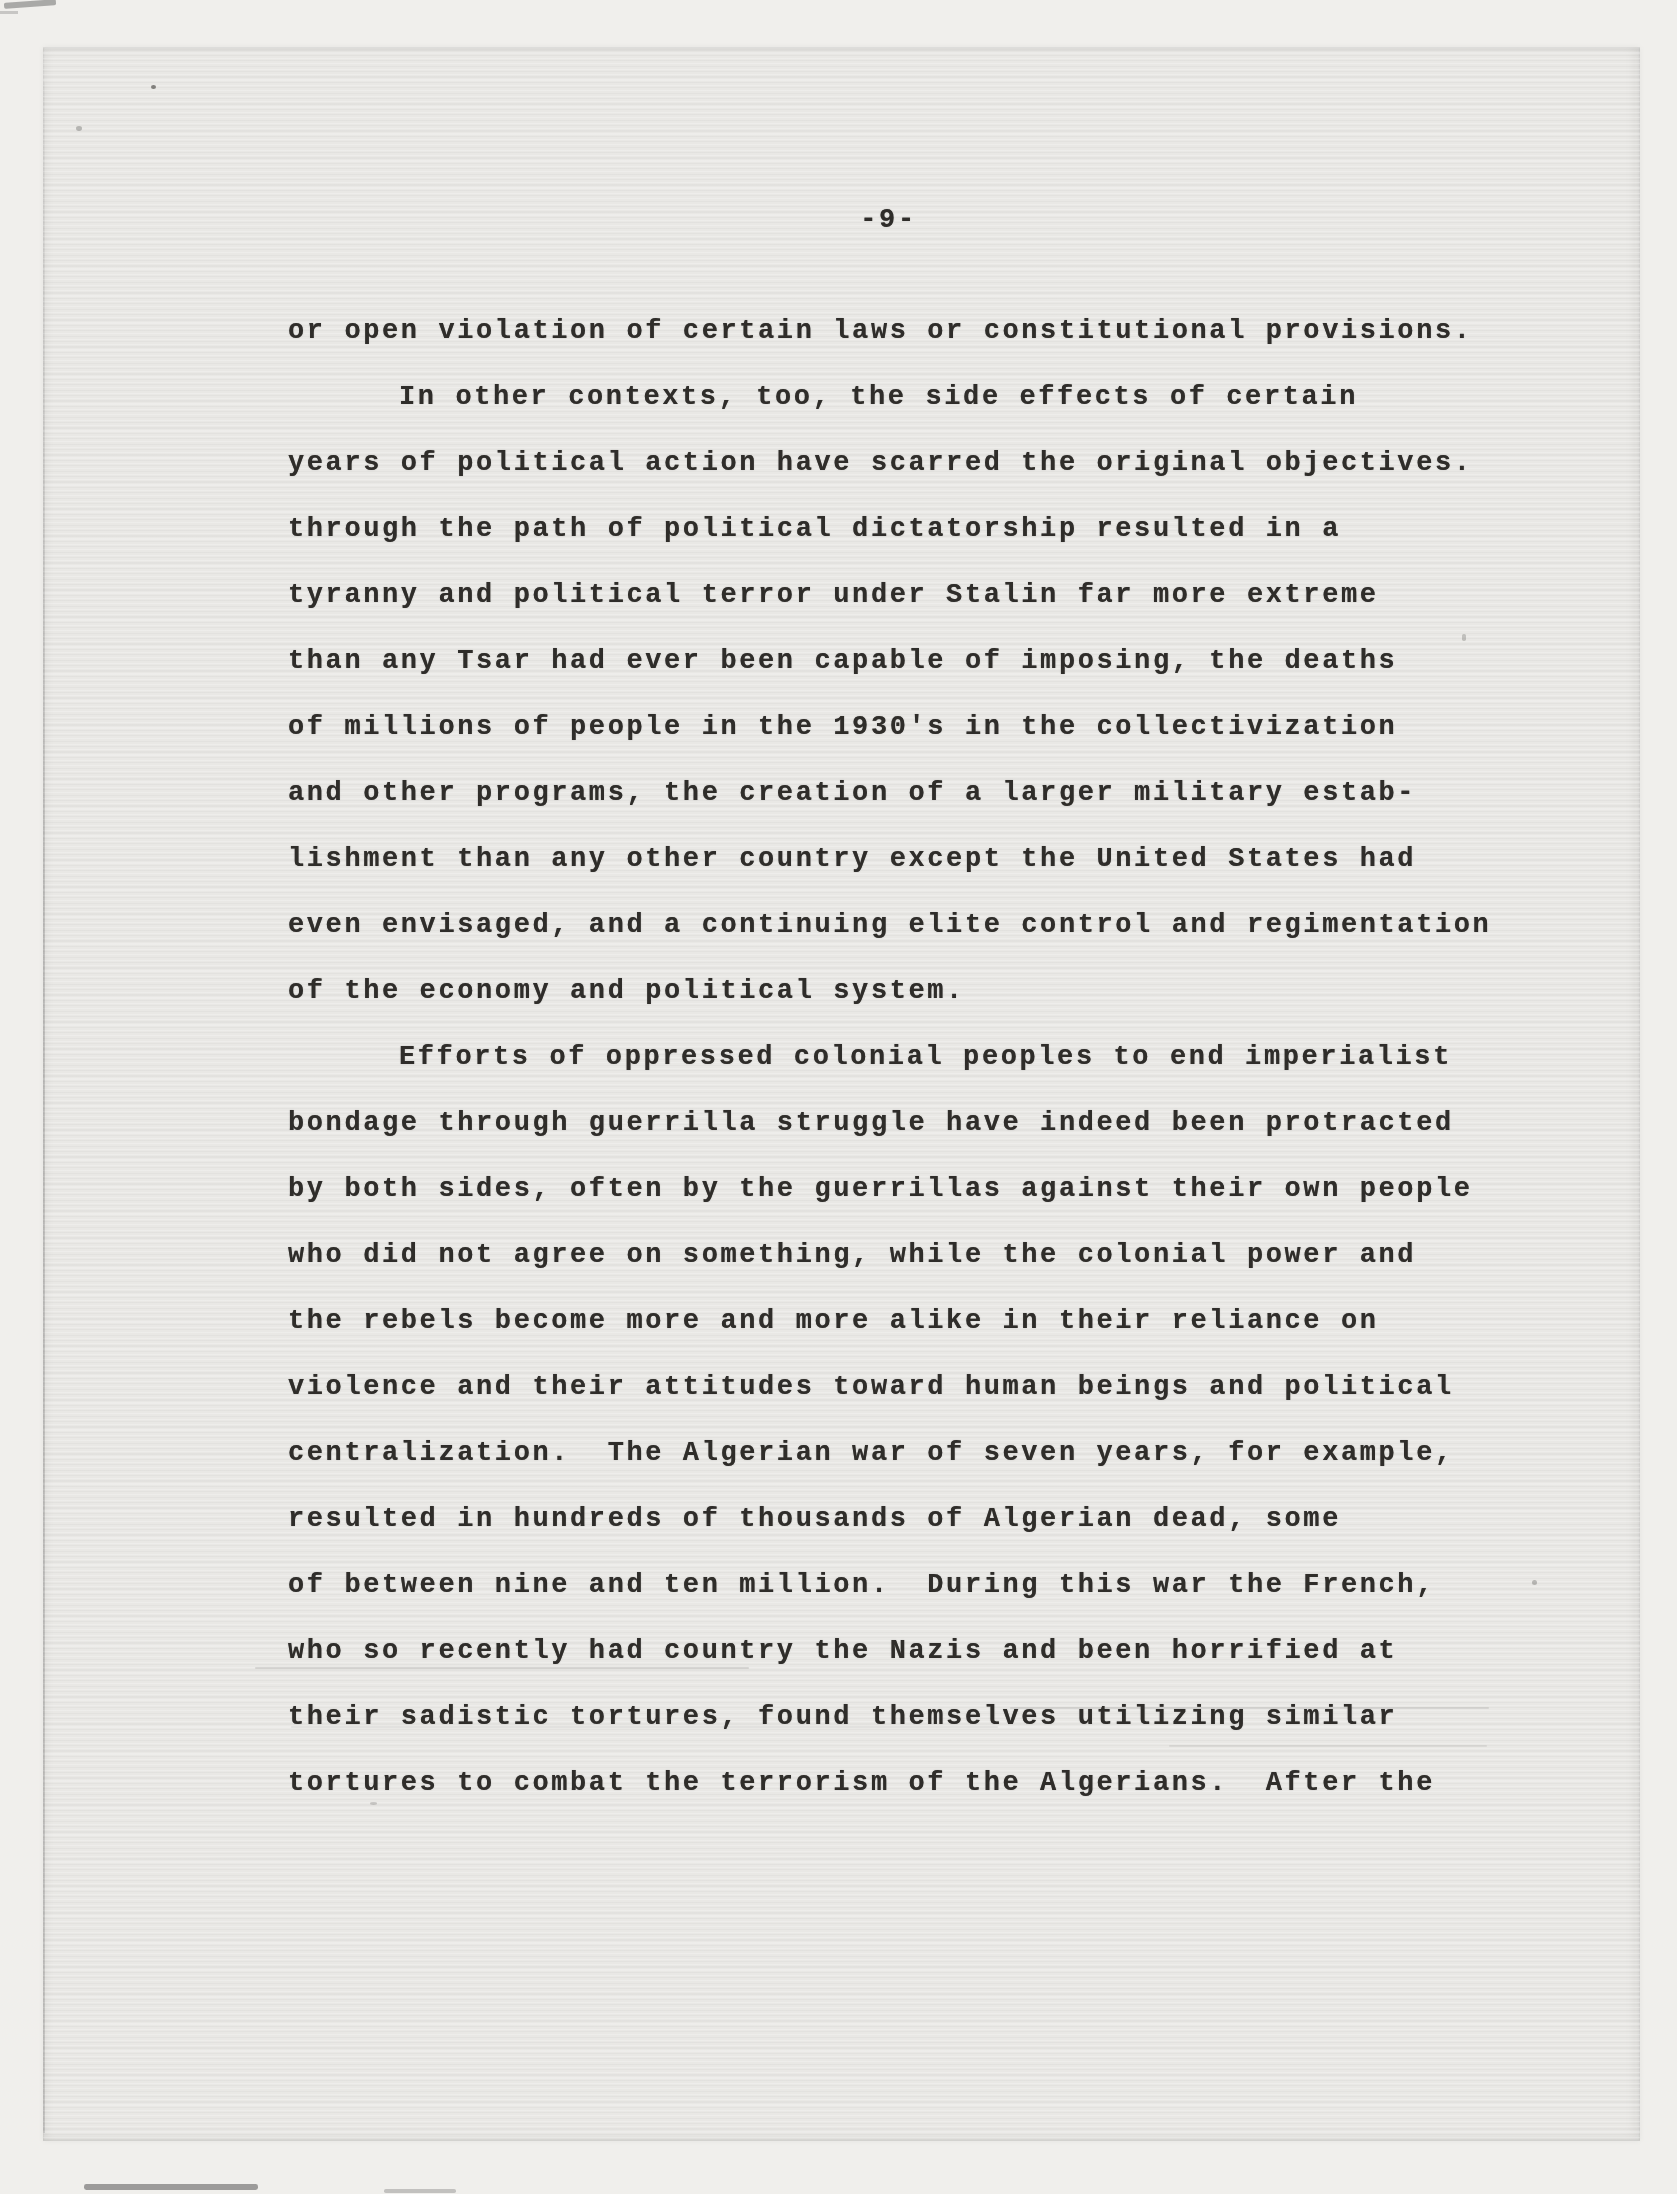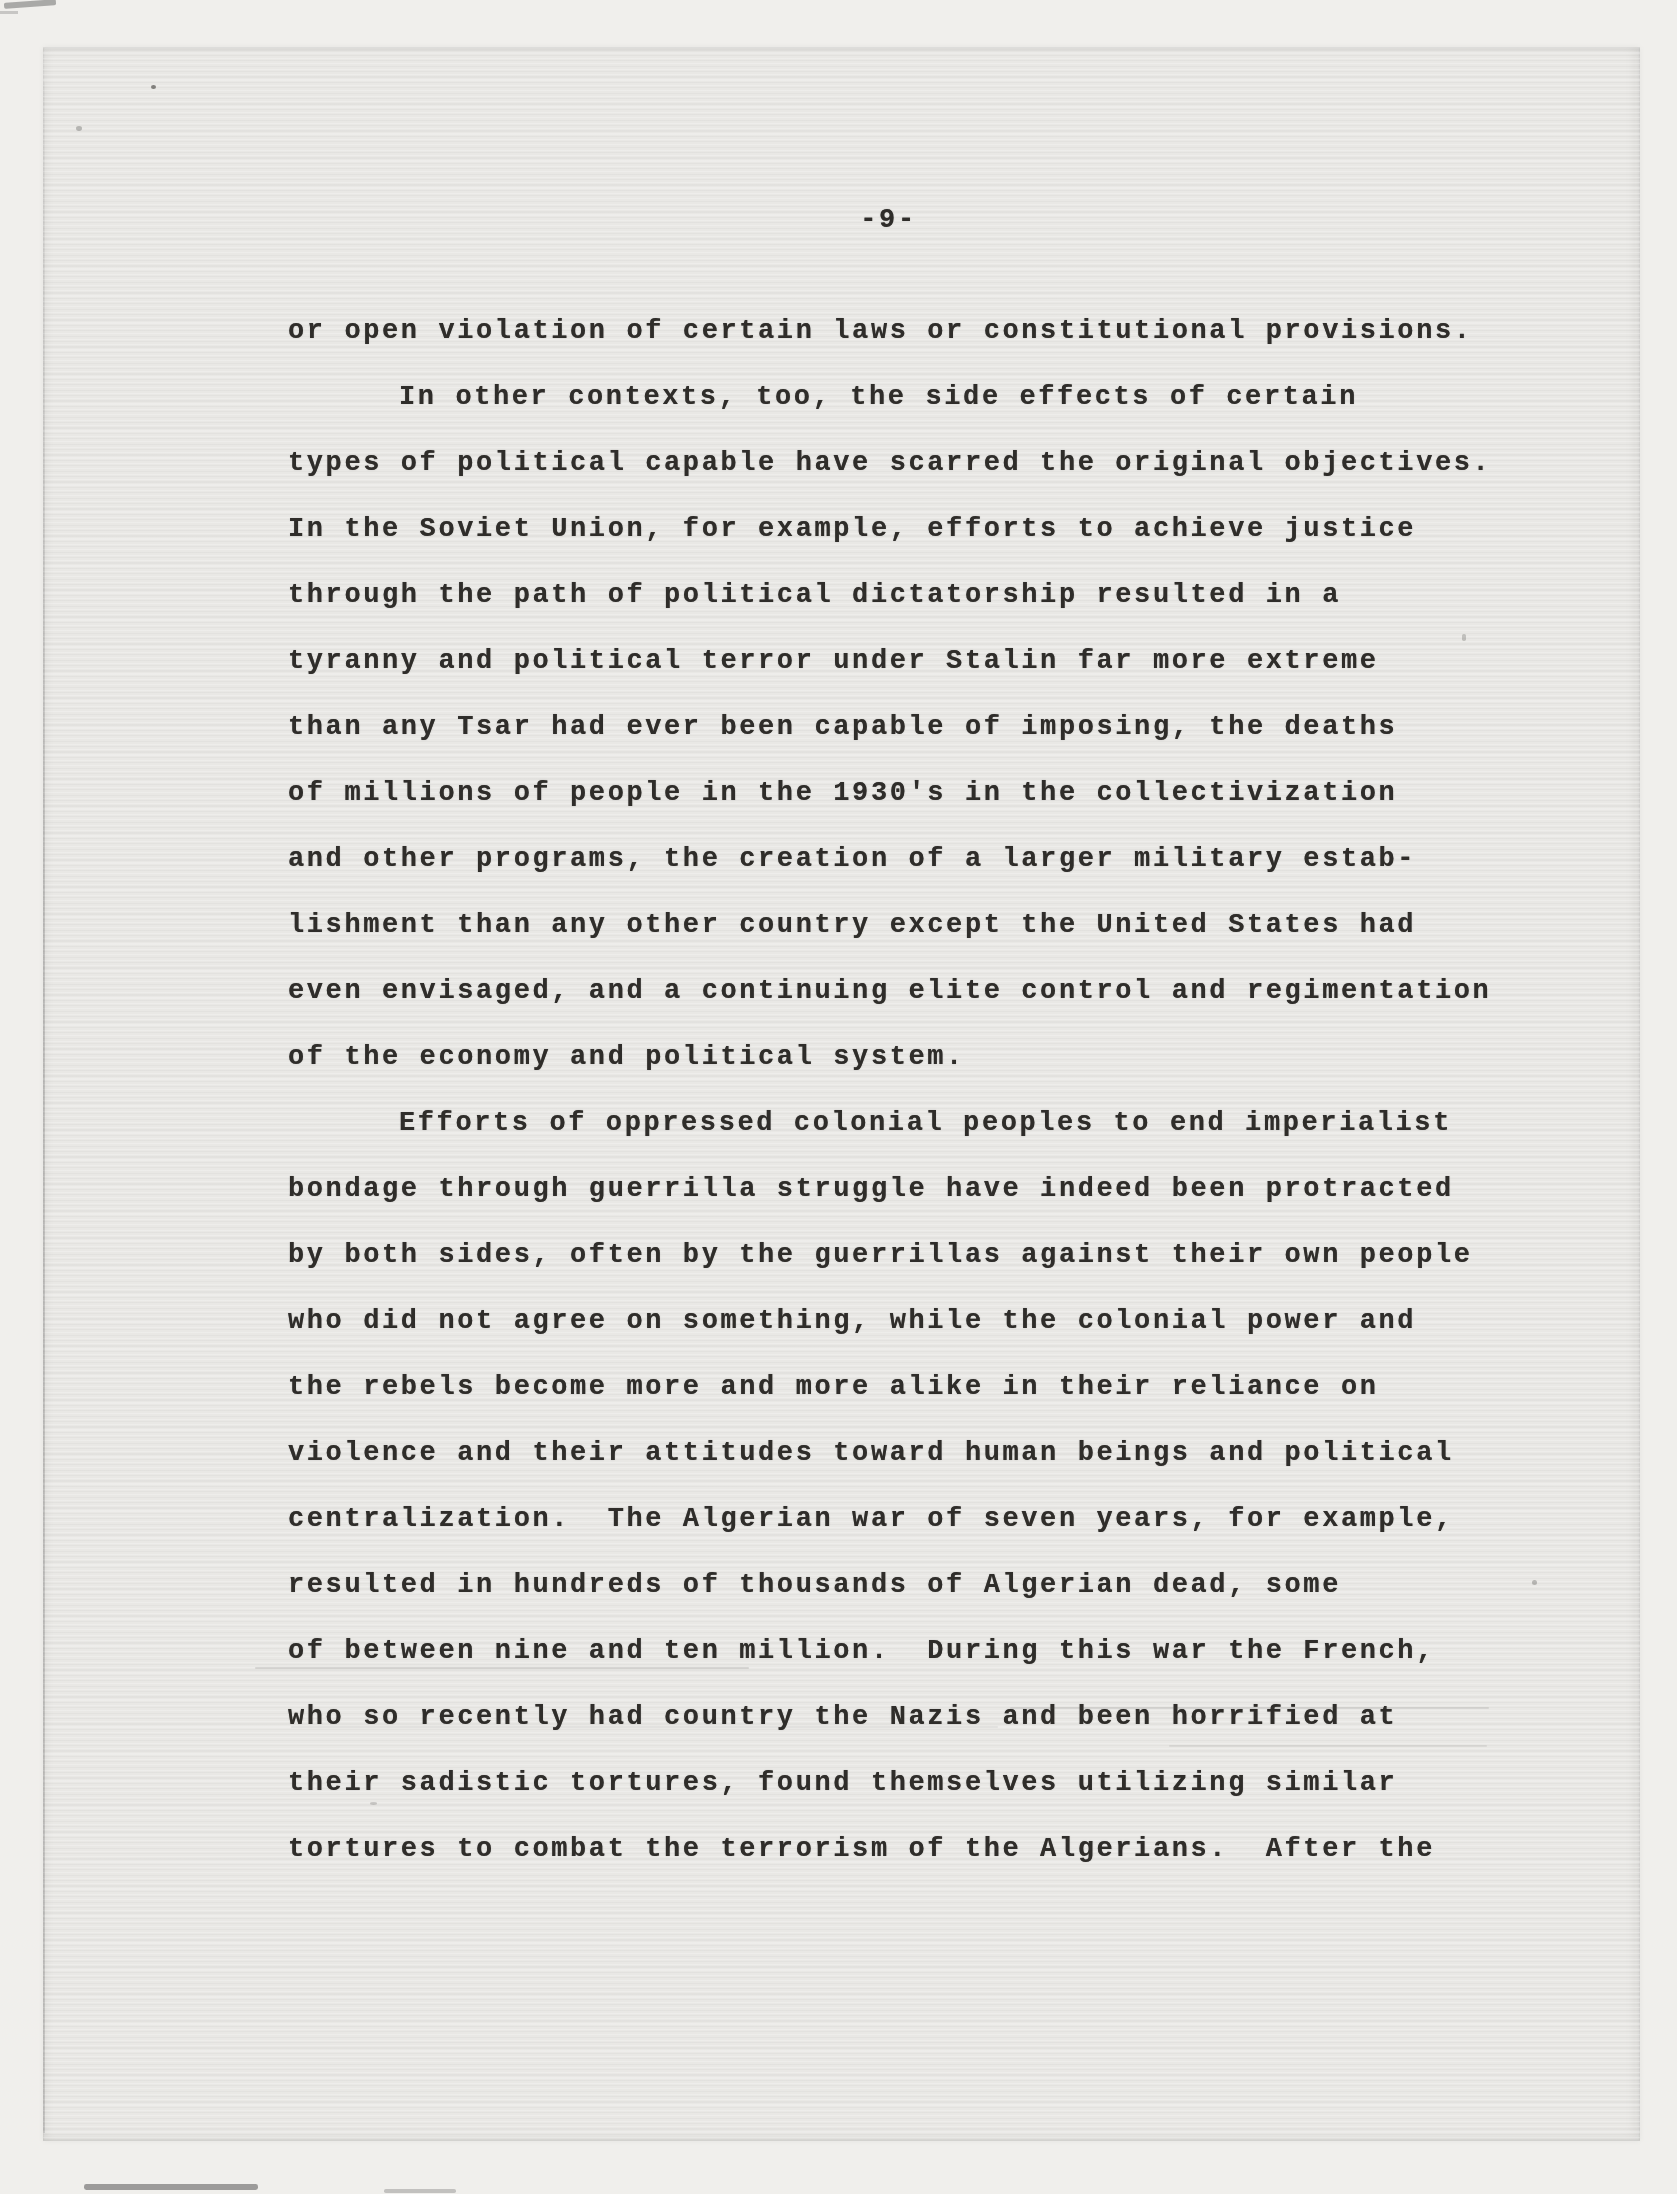--- a/index.html
+++ b/index.html
@@ -98,22 +98,21 @@
   <span class="corner-mark2"></span>
 
   <div class="paper"></div>
 
   <div class="content">
     <div class="page-number">-9-</div>
 
     <div class="text-block" id="text-block">
         <div class="line">or open violation of certain laws or constitutional provisions.</div>
         <div class="line indent">In other contexts, too, the side effects of certain</div>
-        <div class="line">types of political capable have scarred the original objectives.</div>
-        <div class="line">In the Soviet Union, for example, efforts to achieve justice</div>
+        <div class="line">years of political action have scarred the original objectives.</div>
         <div class="line">through the path of political dictatorship resulted in a</div>
         <div class="line">tyranny and political terror under Stalin far more extreme</div>
         <div class="line">than any Tsar had ever been capable of imposing, the deaths</div>
         <div class="line">of millions of people in the 1930's in the collectivization</div>
         <div class="line">and other programs, the creation of a larger military estab-</div>
         <div class="line">lishment than any other country except the United States had</div>
         <div class="line">even envisaged, and a continuing elite control and regimentation</div>
         <div class="line">of the economy and political system.</div>
         <div class="line indent">Efforts of oppressed colonial peoples to end imperialist</div>
         <div class="line">bondage through guerrilla struggle have indeed been protracted</div>

